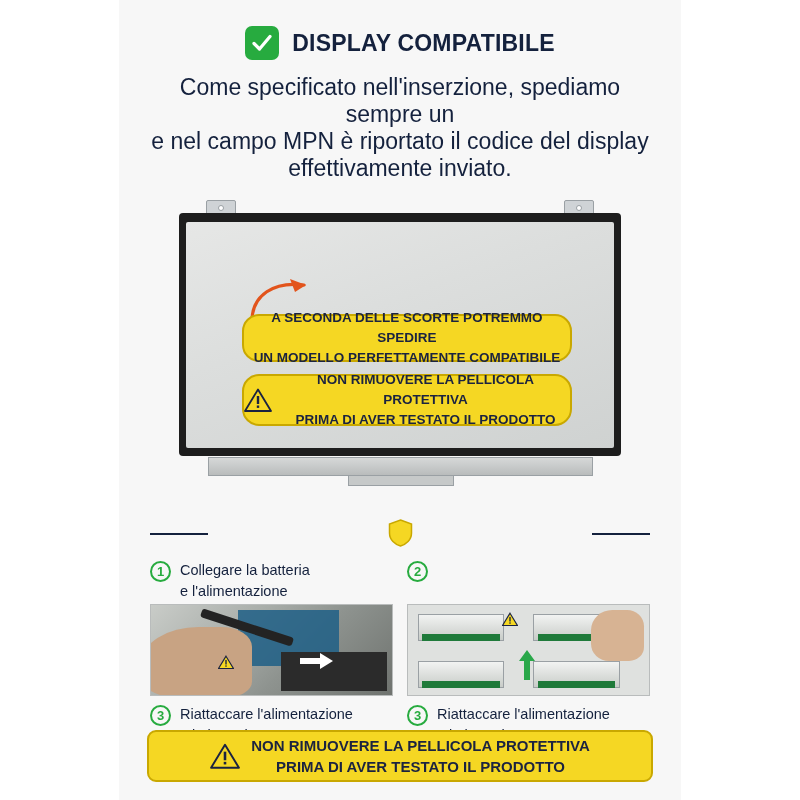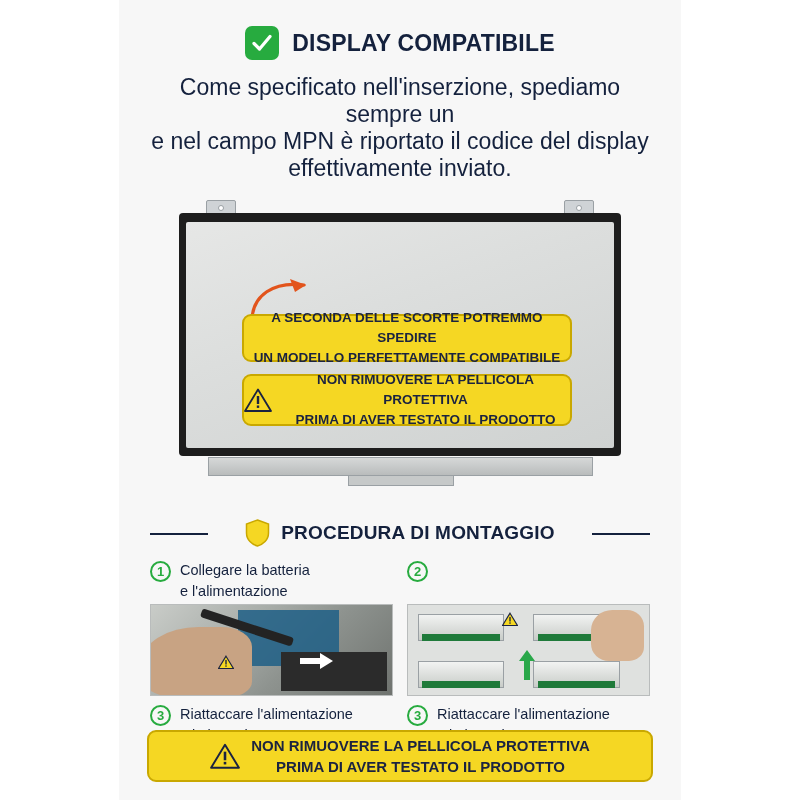--- a/index.html
+++ b/index.html
@@ -145,21 +145,21 @@
     left: 60px;
     top: 53px;
     width: 70px;
     height: 50px;
   }
 
   .yellow-box {
     position: absolute;
     background: #f5d723;
     border: 2px solid #c9a800;
-    border-radius: 9px;
+    border-radius: 17px;
     box-sizing: border-box;
     color: #1b2340;
     font-weight: bold;
     text-align: center;
     display: flex;
     align-items: center;
     justify-content: center;
   }
   .yellow-box .lines { line-height: 20px; font-size: 13.5px; }
 
@@ -396,21 +396,20 @@
 
       <div class="panel-bottom-strip"></div>
       <div class="panel-tab"></div>
     </div>
 
     <div class="proc-header">
       <div class="rule l"></div>
       <svg width="25" height="28" viewBox="0 0 25 28" aria-hidden="true">
         <path d="M12.5 1 L23.5 5 V14 C23.5 21, 18 25.5, 12.5 27 C7 25.5, 1.5 21, 1.5 14 V5 Z" fill="#f5d723" stroke="#c9a800" stroke-width="1.5"></path>
       </svg>
-      <div class="proc-title">PROCEDURA DI MONTAGGIO</div>
       <div class="rule r"></div>
     </div>
 
     <div class="steps-grid">
 
       <div class="step-label">
         <div class="step-num">1</div>
         <div>
           <div>Collegare la batteria</div>
           <div>e l'alimentazione</div>

